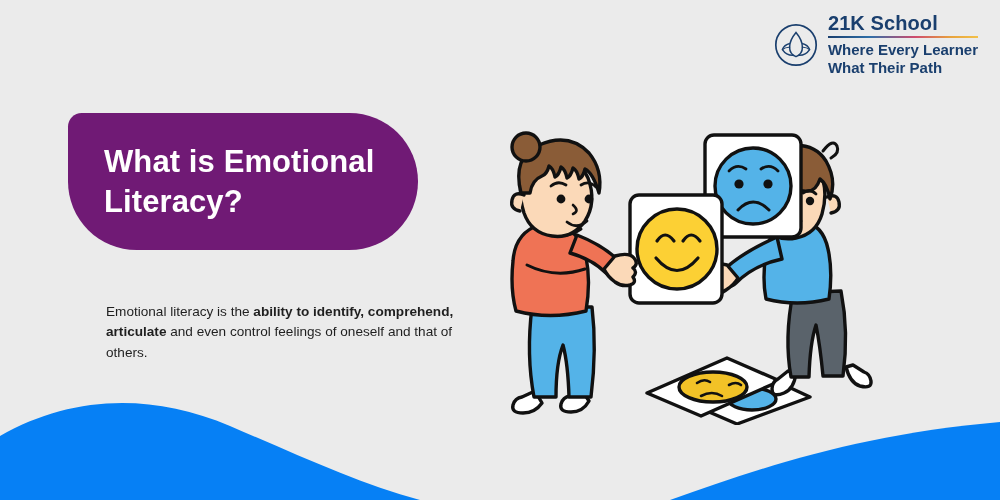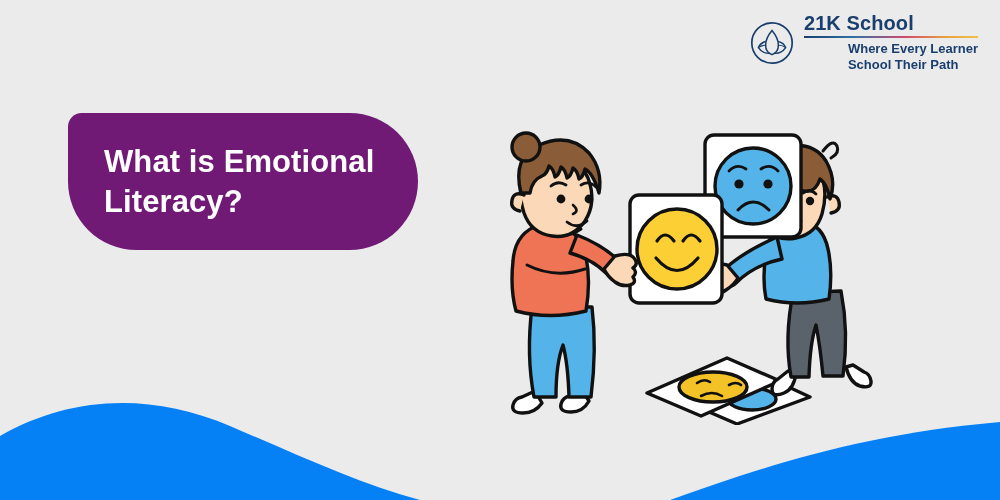--- a/index.html
+++ b/index.html
@@ -17,21 +17,21 @@
   #wave-left{left:0;bottom:0;width:420px;height:110px;}
   #wave-right{right:0;bottom:0;width:330px;height:90px;}
 
   
   #logo{position:absolute;right:22px;top:13px;display:flex;align-items:center;gap:10px;}
   #logo-mark{width:44px;height:44px;flex:0 0 44px;}
   #logo-text{display:flex;flex-direction:column;line-height:1;}
   #logo-title{font-size:20px;font-weight:bold;color:#1a3f6e;letter-spacing:.1px;}
   #logo-rule{height:2.4px;width:100%;margin:2.5px 0 3px 0;
     background:linear-gradient(90deg,#1a3f6e 0%,#2f6fa8 28%,#cf4b6e 58%,#e8a33d 82%,#f2c14a 100%);}
-  .logo-tag{font-size:13px;font-weight:bold;color:#1a3f6e;line-height:1.22;margin-left:44px;}
+  .logo-tag{font-size:15px;font-weight:bold;color:#1a3f6e;line-height:1.22;}
 
   
   #heading-pill{
     position:absolute;left:68px;top:113px;width:350px;height:137px;
     background:#701a75;
     border-radius:14px 70px 70px 70px;
     display:flex;align-items:center;
   }
   #heading-title{
     color:#ffffff;font-size:31px;font-weight:bold;line-height:1.28;
@@ -68,29 +68,30 @@
                C18.4 32.2 15.6 28.8 15.6 24.2 C15.6 20.2 17.4 15 22 9.5 Z" fill="none" stroke="#1a3f6e" stroke-width="1.5"></path>
       <path d="M15.9 20.6 C12.6 21.3 9.6 23.4 8.4 26.6 C11.1 30.6 15.6 32.6 19.6 32.3" fill="none" stroke="#1a3f6e" stroke-width="1.5"></path>
       <path d="M28.1 20.6 C31.4 21.3 34.4 23.4 35.6 26.6 C32.9 30.6 28.4 32.6 24.4 32.3" fill="none" stroke="#1a3f6e" stroke-width="1.5"></path>
       <path d="M8.4 26.6 C10.5 24.9 13.4 24 16.2 24.3" fill="none" stroke="#1a3f6e" stroke-width="1.2"></path>
       <path d="M35.6 26.6 C33.5 24.9 30.6 24 27.8 24.3" fill="none" stroke="#1a3f6e" stroke-width="1.2"></path>
     </svg>
     <div id="logo-text">
       <div id="logo-title">21K School</div>
       <div id="logo-rule"></div>
       <div class="logo-tag">Where Every Learner</div>
-      <div class="logo-tag">School Their Path</div>
+      <div class="logo-tag">What Their Path</div>
     </div>
   </div>
 
   <div id="heading-pill">
     <div id="heading-title">What is Emotional
 Literacy?</div>
   </div>
 
+  <p id="body-copy"><span>Emotional literacy is the </span><b>ability to identify, comprehend, articulate</b><span> and even control feelings of oneself and that of others.</span></p>
 
   <svg id="illustration" viewBox="0 0 420 310">
     <g stroke="#111111" stroke-width="3.4" stroke-linejoin="round" stroke-linecap="round" fill="none">
 
       <g>
         <path d="M188,290 L262,262 L305,282 L232,309 Z" fill="#ffffff"></path>
         <ellipse cx="247" cy="284" rx="24" ry="11" fill="#54b3e8"></ellipse>
       </g>
       <g>
         <path d="M142,278 L222,243 L275,266 L196,301 Z" fill="#ffffff"></path>

